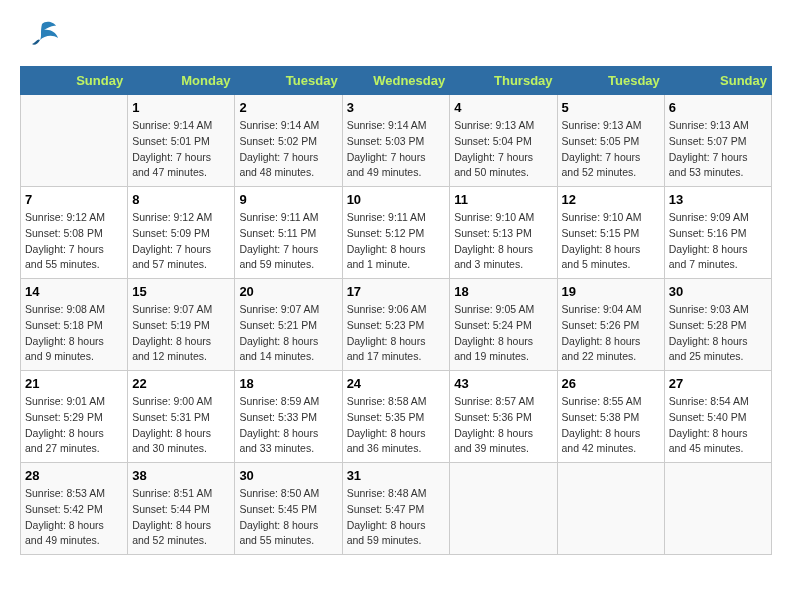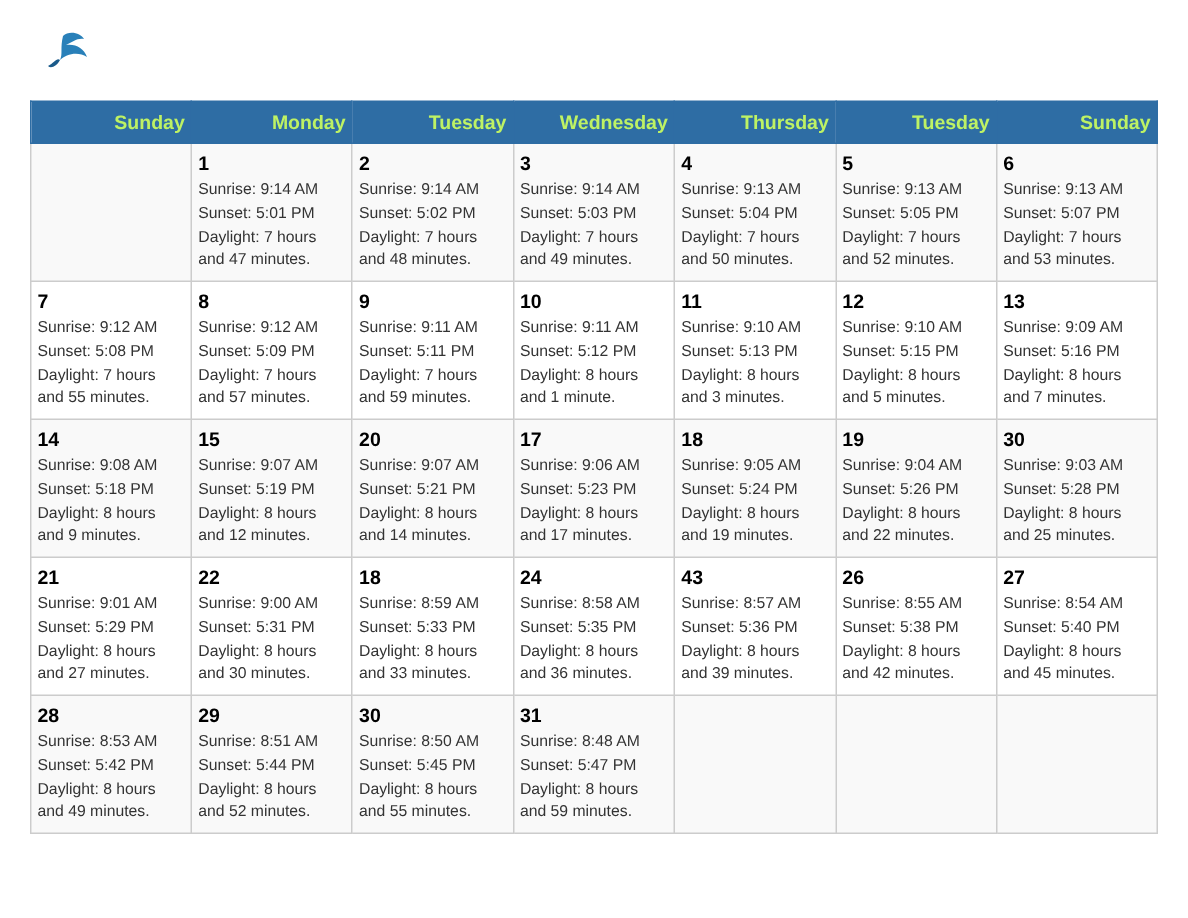--- a/index.html
+++ b/index.html
@@ -236,21 +236,21 @@
           <span class="day-num">27</span>
           <div class="day-info">Sunrise: 8:54 AM<br>Sunset: 5:40 PM<br>Daylight: 8 hours and 45 minutes.</div>
         </td>
       </tr>
       <tr>
         <td>
           <span class="day-num">28</span>
           <div class="day-info">Sunrise: 8:53 AM<br>Sunset: 5:42 PM<br>Daylight: 8 hours and 49 minutes.</div>
         </td>
         <td>
-          <span class="day-num">29</span>
+          <span class="day-num">38</span>
           <div class="day-info">Sunrise: 8:51 AM<br>Sunset: 5:44 PM<br>Daylight: 8 hours and 52 minutes.</div>
         </td>
         <td>
           <span class="day-num">30</span>
           <div class="day-info">Sunrise: 8:50 AM<br>Sunset: 5:45 PM<br>Daylight: 8 hours and 55 minutes.</div>
         </td>
         <td>
           <span class="day-num">31</span>
           <div class="day-info">Sunrise: 8:48 AM<br>Sunset: 5:47 PM<br>Daylight: 8 hours and 59 minutes.</div>
         </td>

